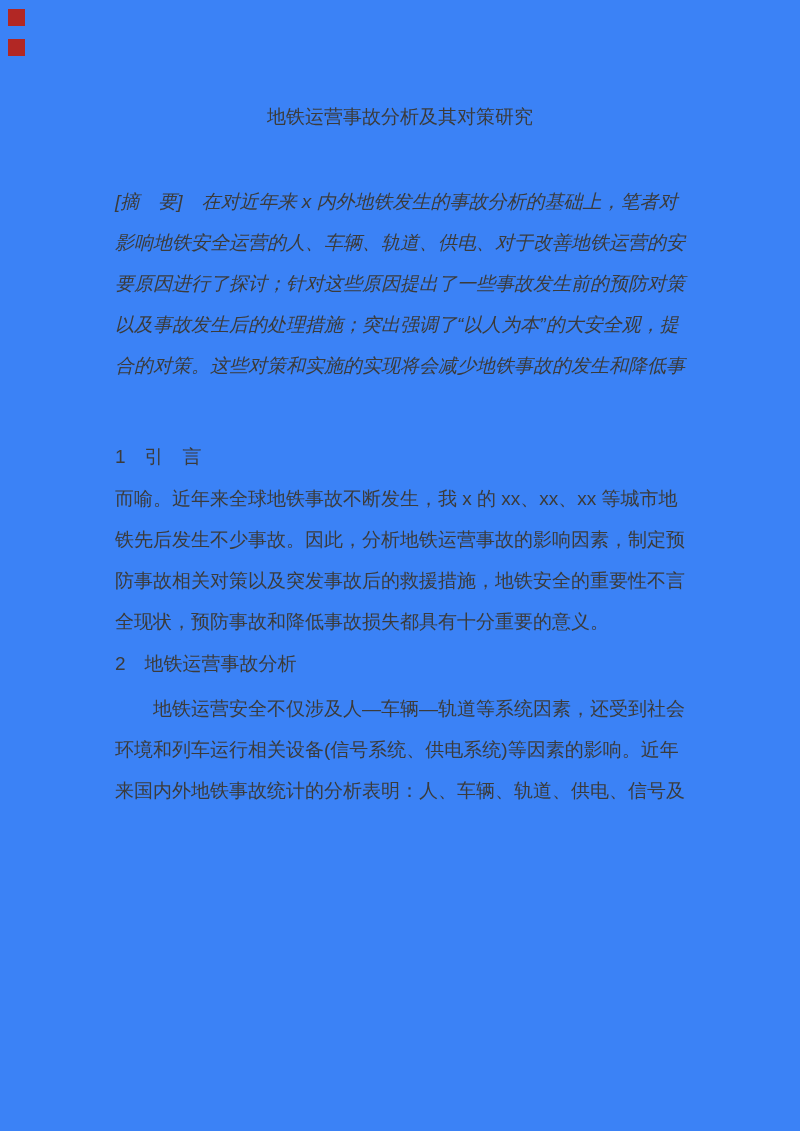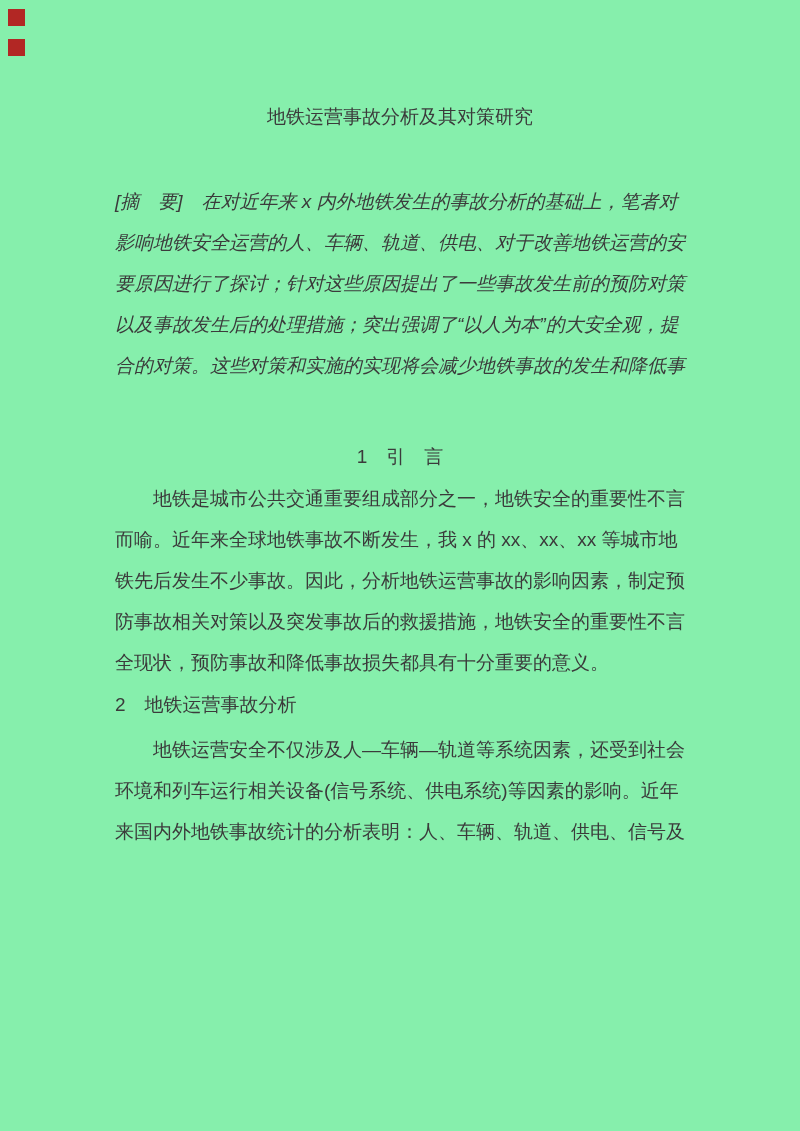--- a/index.html
+++ b/index.html
@@ -38,50 +38,49 @@
     white-space: pre;
   }
   .para .line,
   .line {
     height: 41px;
     line-height: 41px;
     font-size: 19px;
     white-space: pre;
   }
   .abstract { margin-top: 44px; font-style: italic; }
-  .heading-1 { margin-top: 50px; text-align: center; }
+  .heading-1 { margin-top: 50px; }
   .para-1 { margin-top: 1px; }
   .heading-2 { margin-top: 1px; }
   .para-2 { margin-top: 4px; }
 </style>
 </head>
 <body>
 
-<div class="page" style="color: rgb(59, 59, 59); background: #86efac;">
+<div class="page" style="color: rgb(59, 59, 59); background: #3b82f6;">
 
   <div class="corner-markers">
     <div class="red-square" style="background: rgb(178, 39, 36);"></div>
     <div class="red-square" style="background: rgb(178, 39, 36);"></div>
   </div>
 
   <h1 class="doc-title">地铁运营事故分析及其对策研究</h1>
 
   <div class="para abstract">
       <div class="line">[摘　要]　在对近年来 x 内外地铁发生的事故分析的基础上，笔者对</div>
       <div class="line">影响地铁安全运营的人、车辆、轨道、供电、对于改善地铁运营的安</div>
       <div class="line">要原因进行了探讨；针对这些原因提出了一些事故发生前的预防对策</div>
       <div class="line">以及事故发生后的处理措施；突出强调了“以人为本”的大安全观，提</div>
       <div class="line">合的对策。这些对策和实施的实现将会减少地铁事故的发生和降低事</div>
     </div>
 
 
   <div class="line heading-1">1　引　言</div>
 
   <div class="para para-1">
-      <div class="line">　　地铁是城市公共交通重要组成部分之一，地铁安全的重要性不言</div>
       <div class="line">而喻。近年来全球地铁事故不断发生，我 x 的 xx、xx、xx 等城市地</div>
       <div class="line">铁先后发生不少事故。因此，分析地铁运营事故的影响因素，制定预</div>
       <div class="line">防事故相关对策以及突发事故后的救援措施，地铁安全的重要性不言</div>
       <div class="line">全现状，预防事故和降低事故损失都具有十分重要的意义。</div>
     </div>
 
   <div class="line heading-2">2　地铁运营事故分析</div>
 
   <div class="para para-2">
       <div class="line">　　地铁运营安全不仅涉及人—车辆—轨道等系统因素，还受到社会</div>

